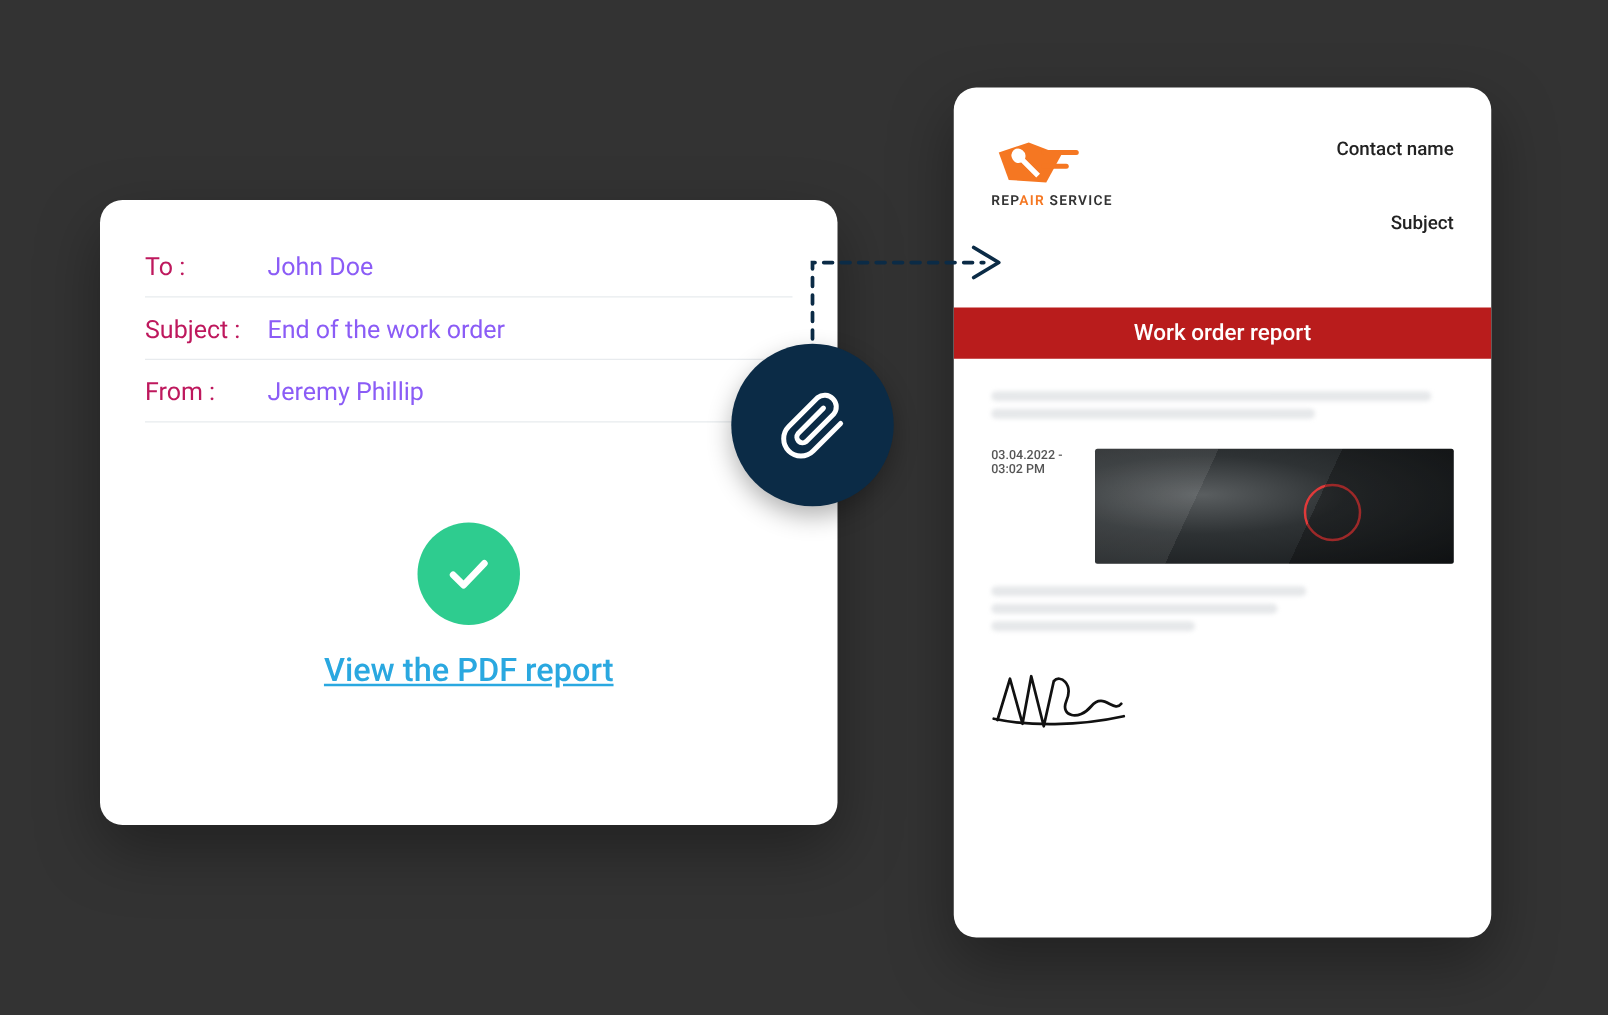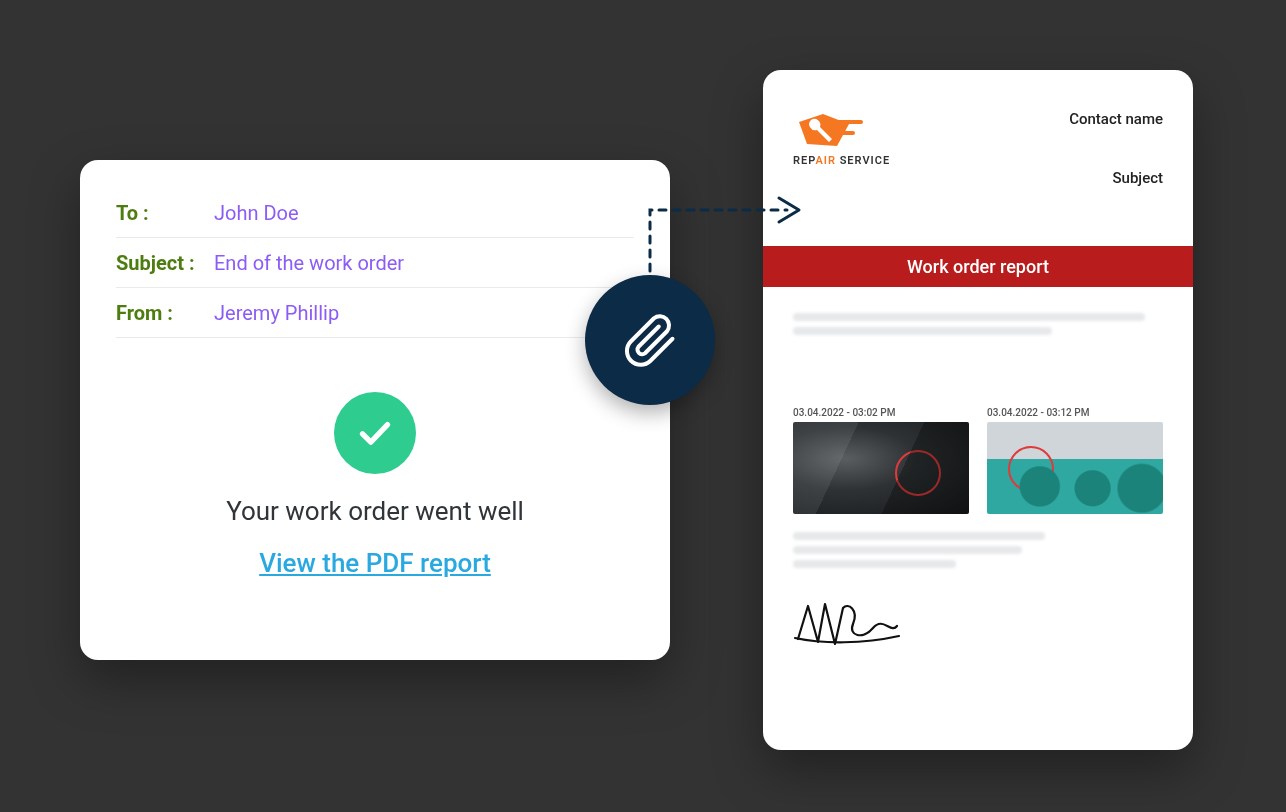--- a/index.html
+++ b/index.html
@@ -28,23 +28,23 @@
   }
   .email-row {
     display: flex;
     align-items: center;
     height: 50px;
     border-bottom: 1px solid #e8ebee;
     font-size: 20px;
   }
   .email-row:last-of-type { border-bottom: 1px solid #e8ebee; }
   .email-label {
-    color: #4d7c0f;
+    color: #be185d;
     width: 98px;
-    font-weight: 700;
+    font-weight: 400;
   }
   .email-value {
     color: #8b5cf6;
     font-weight: 400;
   }
   .email-body {
     flex: 1;
     display: flex;
     flex-direction: column;
     align-items: center;
@@ -193,24 +193,23 @@
   .bl-1 { width: 95%; }
   .bl-2 { width: 70%; }
 
   .photos-row {
     display: flex;
     gap: 18px;
     margin-top: 6px;
   }
   .photo-block {
     display: flex;
-    flex-direction: column;
+    flex-direction: row;
     gap: 4px;
     flex: 1;
-    margin-top: 48px;
   }
   .photo-time {
     font-size: 10px;
     color: #555;
     font-weight: 500;
   }
   .photo-img {
     width: 100%;
     height: 92px;
     border-radius: 2px;
@@ -276,21 +275,20 @@
     <span class="email-label">From :</span>
     <span class="email-value">Jeremy Phillip</span>
   </div>
 
   <div class="email-body">
     <div class="check-circle">
       <svg viewBox="0 0 24 24" fill="none" stroke="#ffffff" stroke-width="3.2" stroke-linecap="round" stroke-linejoin="round">
         <polyline points="4.5 12.5 9.5 17.5 19.5 7"></polyline>
       </svg>
     </div>
-    <div class="email-message">Your work order went well</div>
     <a class="email-link">View the PDF report</a>
   </div>
 </div>
 
 <div class="attach-badge">
   <svg viewBox="0 0 24 24" fill="none" stroke="#ffffff" stroke-width="1.6" stroke-linecap="round" stroke-linejoin="round">
     <path d="M21 11.5l-8.8 8.8a5.5 5.5 0 0 1-7.8-7.8l9.2-9.2a3.7 3.7 0 0 1 5.2 5.2L10 17.3a1.85 1.85 0 0 1-2.6-2.6l8.1-8.1"></path>
   </svg>
 </div>
 
@@ -335,26 +333,20 @@
       <div class="blur-line bl-2"></div>
     </div>
 
     <div class="photos-row">
       <div class="photo-block">
         <div class="photo-time">03.04.2022 - 03:02 PM</div>
         <div class="photo-img photo-engine">
           <div class="photo-annot ann1"></div>
         </div>
       </div>
-      <div class="photo-block">
-        <div class="photo-time">03.04.2022 - 03:12 PM</div>
-        <div class="photo-img photo-pipes">
-          <div class="photo-annot ann2"></div>
-        </div>
-      </div>
     </div>
 
     <div class="blur-para blur-para2">
       <div class="blur-line bp-1"></div>
       <div class="blur-line bp-2"></div>
       <div class="blur-line bp-3"></div>
     </div>
 
     <div class="signature-wrap">
       <svg viewBox="0 0 110 60" fill="none" stroke="#111" stroke-width="2.2" stroke-linecap="round" stroke-linejoin="round">

